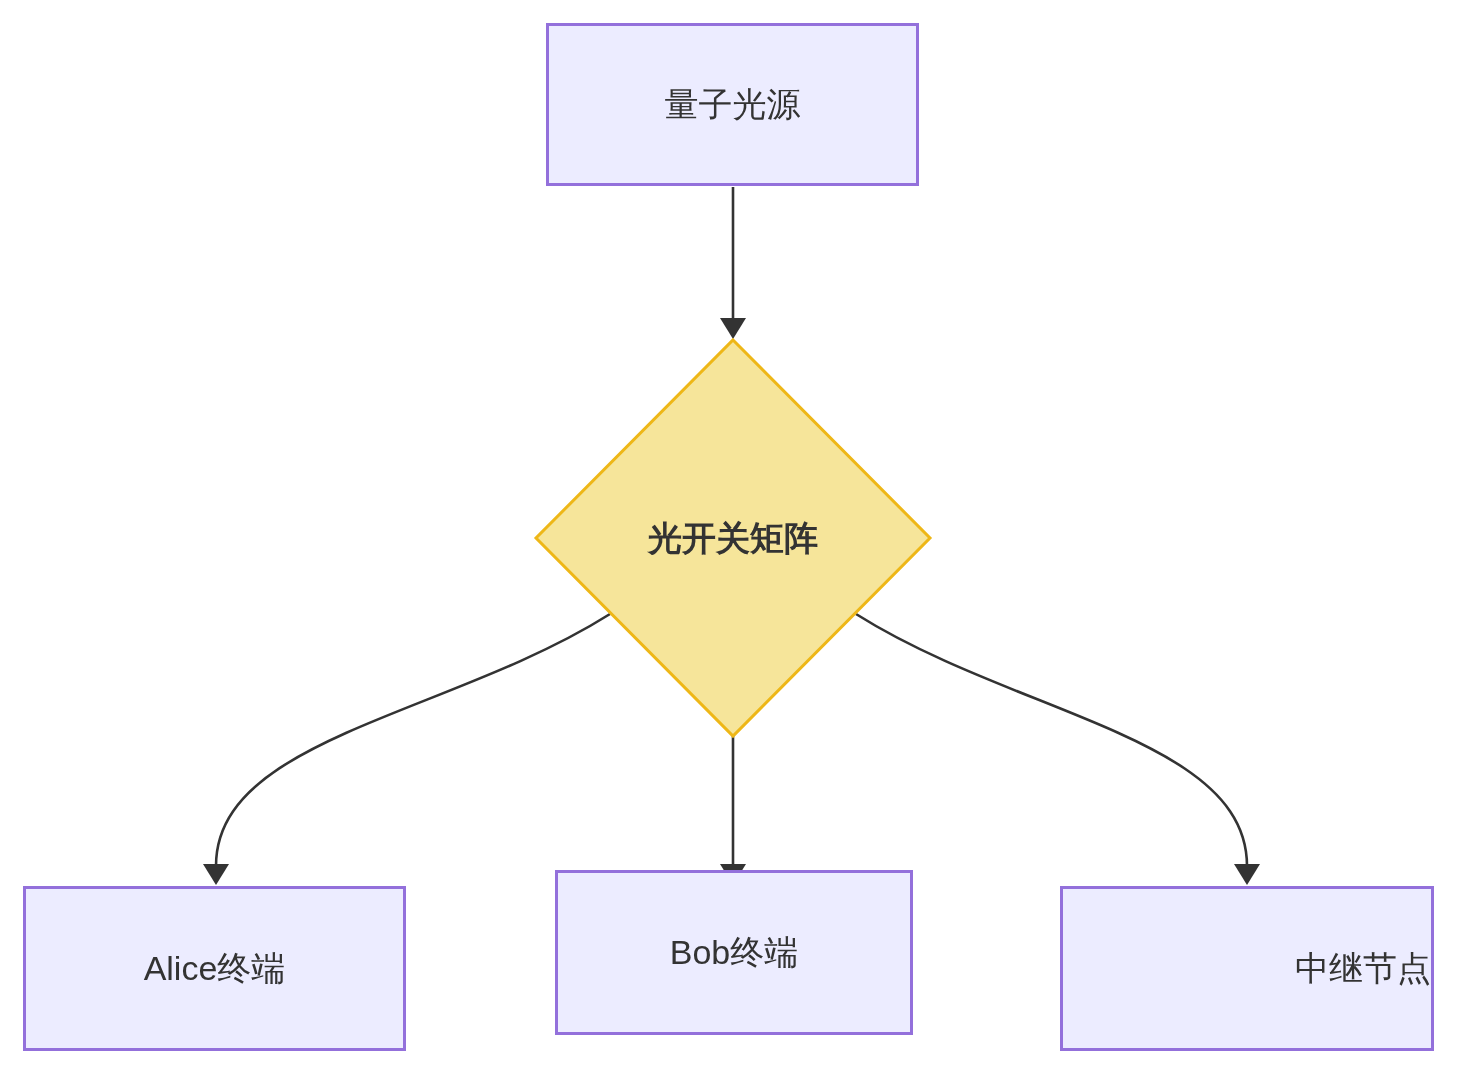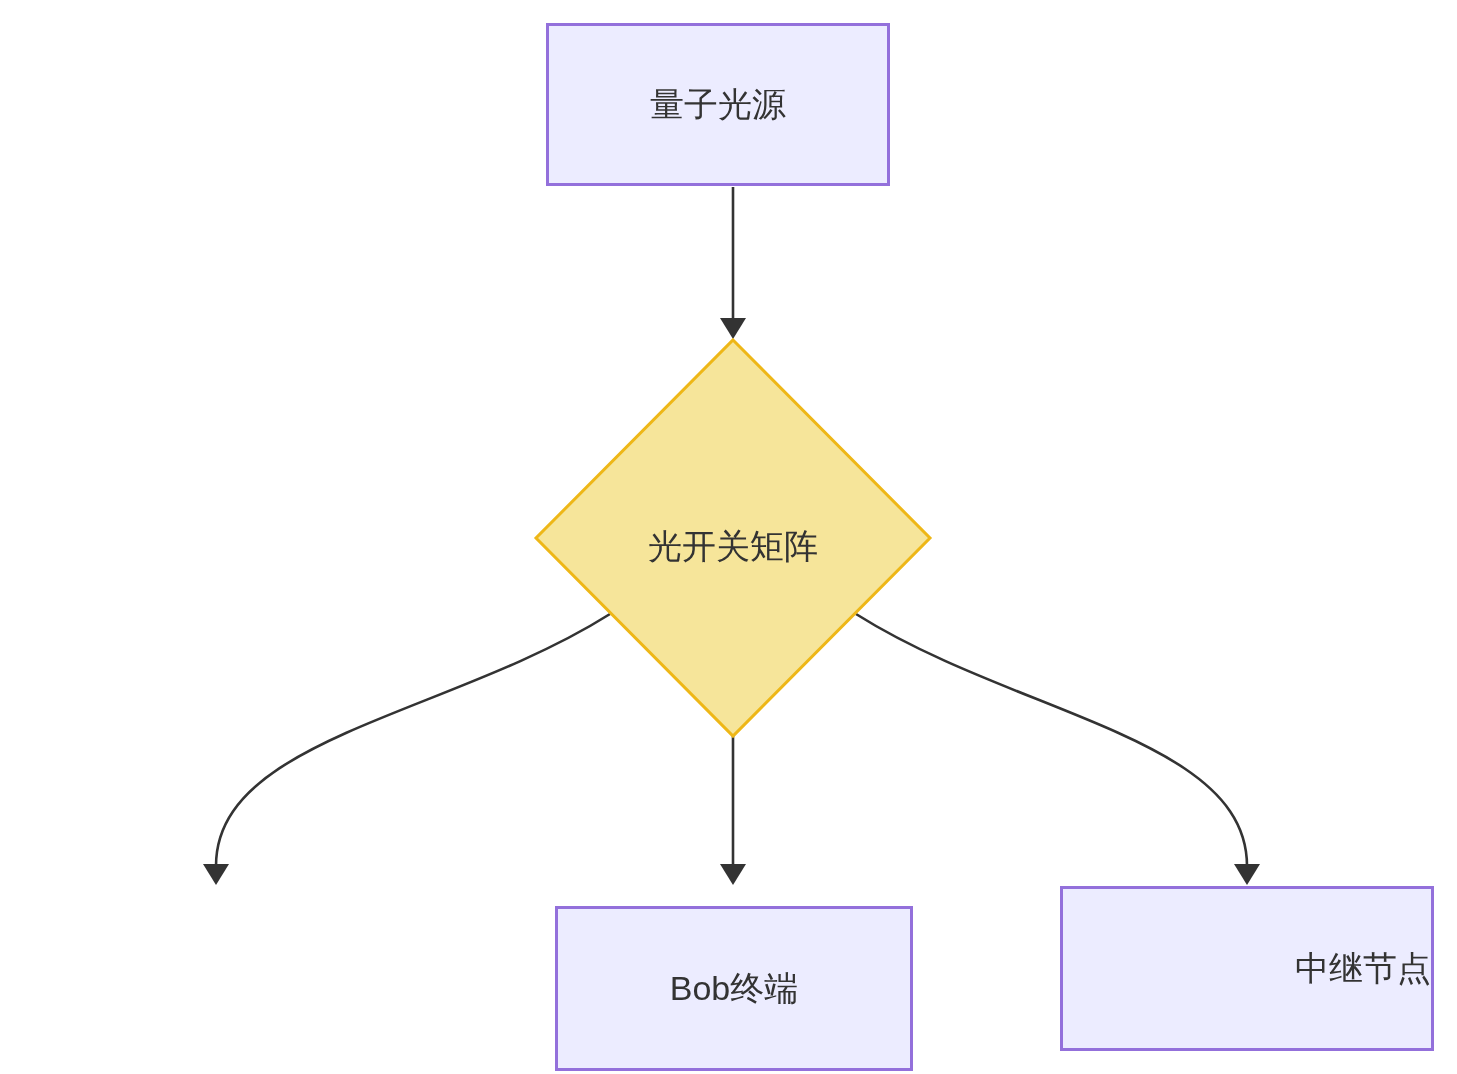--- a/index.html
+++ b/index.html
@@ -51,24 +51,25 @@
     line-height: 1.3;
     white-space: nowrap;
   }
   .diamond-label {
     position: absolute;
     left: 533px;
     top: 508px;
     width: 400px;
     height: 60px;
     display: flex;
-    align-items: flex-end;
+    align-items: center;
     justify-content: center;
     z-index: 2;
     pointer-events: none;
+    font-weight: bold;
   }
 </style>
 </head>
 <body>
 
 <div class="canvas">
 
   <svg class="edge-layer" width="1457" height="1074" viewBox="0 0 1457 1074">
 
     <path class="edge" d="M 733 187 L 733 320"></path>
@@ -79,30 +80,33 @@
 
     <path class="edge" d="M 733 736 L 733 866"></path>
     <path class="arrowhead" d="M 733 885 L 720 864 L 746 864 Z"></path>
 
     <path class="edge" d="M 856 614 C 1016 715, 1247 738, 1247 866"></path>
     <path class="arrowhead" d="M 1247 885 L 1234 864 L 1260 864 Z"></path>
 
     <polygon class="diamond-shape" points="733,340 930,538 733,736 536,538"></polygon>
   </svg>
 
-  <div class="node rect" style="left:546px; top:23px; width:344px; height:163px;">
+  <div class="node rect" style="left:546px; top:23px; width:373px; height:163px;">
     <span class="node-label">量子光源</span>
   </div>
 
   <div class="diamond-label">
     <span class="diamond-label-text">光开关矩阵</span>
   </div>
 
+  <div class="node rect" style="left:23px; top:886px; width:383px; height:165px;">
+    <span class="node-label">Alice终端</span>
+  </div>
 
-  <div class="node rect" style="left:555px; top:906px; width:358px; height:165px;">
+  <div class="node rect" style="left:555px; top:870px; width:358px; height:165px;">
     <span class="node-label">Bob终端</span>
   </div>
 
   <div class="node rect" style="left:1060px; top:886px; width:374px; height:165px;justify-content:flex-end;">
     <span class="node-label">中继节点</span>
   </div>
 
 </div>
 
 </body></html>

